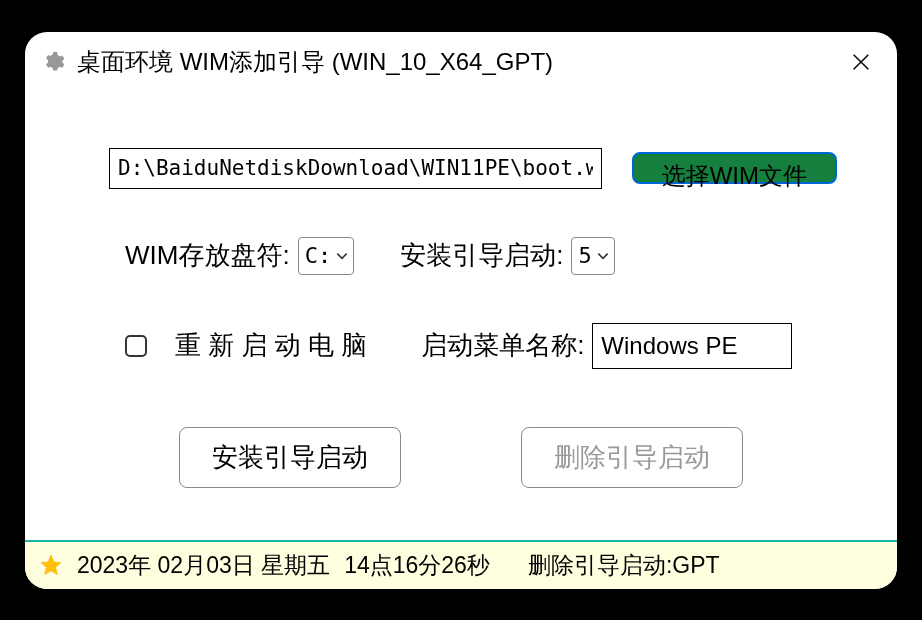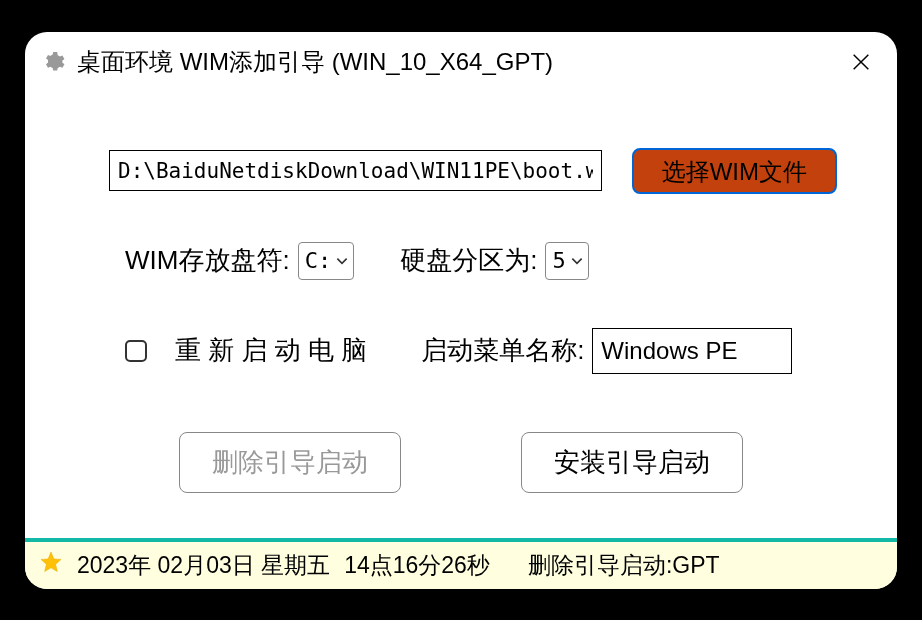--- a/index.html
+++ b/index.html
@@ -63,25 +63,25 @@
       font-family: "Consolas", monospace;
       font-size: 21px;
       padding: 6px 8px;
       height: 41px;
       background: #fff;
       max-width: 510px;
     }
     .select-btn {
       border: 2px solid #0066d6;
       border-radius: 8px;
-      background: #c2410c;
+      background: #15803d;
       color: #000;
       font-size: 24px;
       padding: 6px 28px;
-      height: 46px;
+      height: 32px;
       cursor: pointer;
       font-family: inherit;
     }
     .label {
       font-size: 26px;
       color: #000;
       margin-left: 16px;
     }
     .row2 { gap: 8px; padding-left: 24px; }
     .select-box {
@@ -141,23 +141,24 @@
       cursor: pointer;
       font-family: inherit;
       color: #000;
     }
     .action-btn.disabled {
       color: #999;
       cursor: default;
     }
     .statusbar {
       background: #ffffe0;
-      border-top: 4px solid #14b8a6;
+      border-top: 2px solid #14b8a6;
       padding: 8px 14px;
       display: flex;
+      align-items: center;
       gap: 14px;
       font-size: 23px;
       color: #000;
     }
     .star-icon {
       width: 24px;
       height: 24px;
       flex-shrink: 0;
     }
   </style>
@@ -190,42 +191,42 @@
       <span class="label">WIM存放盘符:</span>
       <div class="select-box">
         <span>C:</span>
         <span class="chev">
           <svg width="14" height="14" viewBox="0 0 12 12">
               <path d="M2 4l4 4 4-4" stroke="#333" stroke-width="1.4" fill="none"></path>
             </svg>
         </span>
       </div>
       <span class="spacer-sm"></span>
-      <span class="label">硬盘分区为:</span>
+      <span class="label">安装引导启动:</span>
       <div class="select-box">
         <span>5</span>
         <span class="chev">
           <svg width="14" height="14" viewBox="0 0 12 12">
               <path d="M2 4l4 4 4-4" stroke="#333" stroke-width="1.4" fill="none"></path>
             </svg>
         </span>
       </div>
     </div>
 
     <div class="row row3">
       <div class="checkbox"></div>
       <span class="label">重 新 启 动 电 脑</span>
       <span style="width:22px"></span>
       <span class="label">启动菜单名称:</span>
       <input class="text-input" type="text" value="Windows PE" style="">
     </div>
 
     <div class="row4">
+      <button class="action-btn">安装引导启动</button>
       <button class="action-btn disabled">删除引导启动</button>
-      <button class="action-btn">安装引导启动</button>
     </div>
 
   </div>
 
   <div class="statusbar">
     <span class="star-icon">
       <svg viewBox="0 0 24 24" width="24" height="24">
         <path fill="#ffc107" stroke="#e6a800" stroke-width="0.5" d="M12 2l2.9 6.9 7.1.6-5.4 4.8 1.7 7.2L12 17.8 5.7 21.5l1.7-7.2L2 9.5l7.1-.6z"></path>
       </svg>
     </span>

